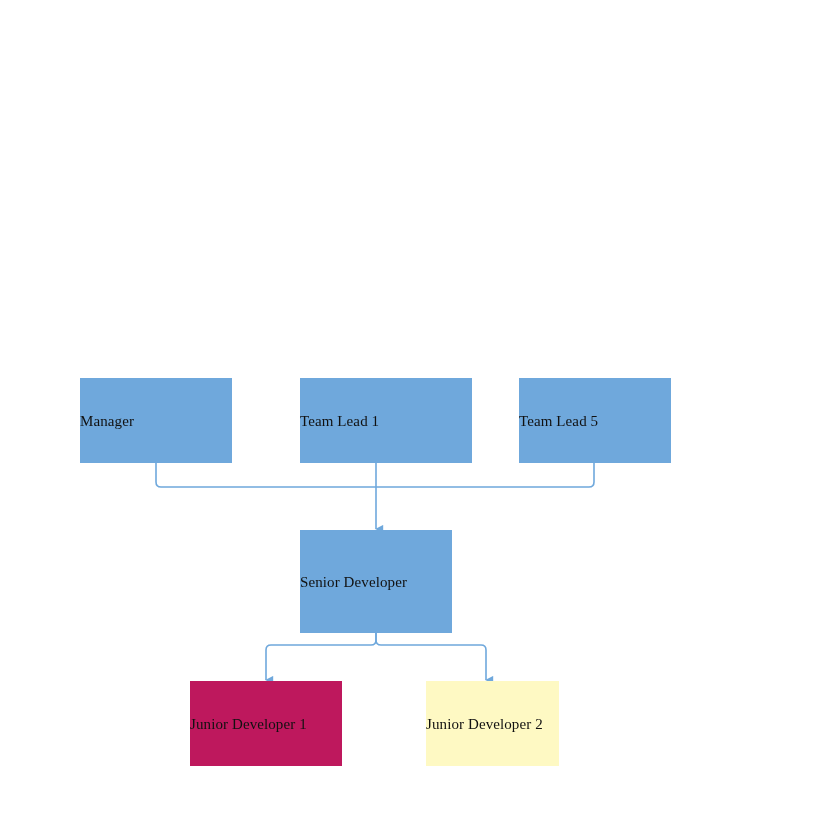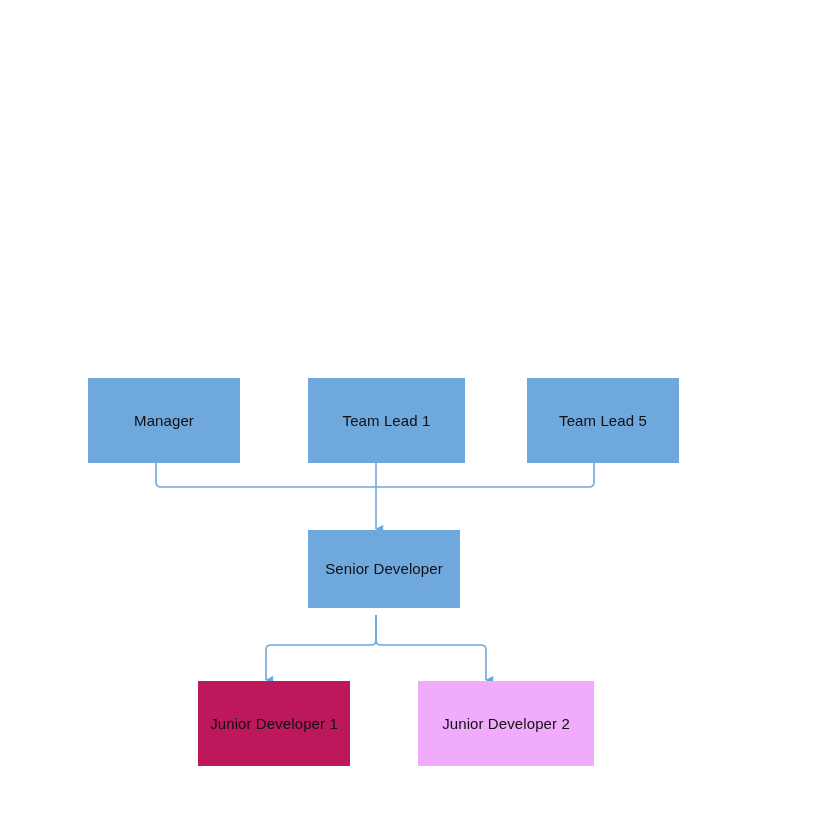--- a/index.html
+++ b/index.html
@@ -24,30 +24,29 @@
     top: 0;
     width: 830px;
     height: 822px;
     pointer-events: none;
   }
   .node {
     position: absolute;
     box-sizing: border-box;
     display: flex;
     align-items: center;
-    justify-content: center;
+    justify-content: flex-start;
     text-align: center;
     color: #111111;
-    font-family: Liberation Sans, sans-serif;
+    font-family: Liberation Serif, serif;
     font-size: 15px;
     line-height: 1.2;
     letter-spacing: 0.1px;
     white-space: nowrap;
     border: 0;
-    margin-left: 8px;
   }
 </style>
 </head>
 <body>
 
 <div id="canvas">
 
   <svg id="connector-layer" viewBox="0 0 830 822" width="830" height="822" xmlns="http://www.w3.org/2000/svg">
     <defs>
       <marker id="arrowhead" markerWidth="9" markerHeight="9" refX="4.5" refY="7.6" orient="auto" markerUnits="userSpaceOnUse">
@@ -66,33 +65,33 @@
       <path d="M 376 615 L 376 640 Q 376 645 371 645 L 271 645 Q 266 645 266 650 L 266 680" marker-end="url(#arrowhead)"></path>
 
       <path d="M 376 615 L 376 640 Q 376 645 381 645 L 481 645 Q 486 645 486 650 L 486 680" marker-end="url(#arrowhead)"></path>
     </g>
   </svg>
 
   <div class="node" style="left:80px; top:378px; width:152px; height:85px; background:#6fa8dc;">
     <span>Manager</span>
   </div>
 
-  <div class="node" style="left:300px; top:378px; width:157px; height:85px; background:#6fa8dc;">
+  <div class="node" style="left:300px; top:378px; width:172px; height:85px; background:#6fa8dc;">
     <span>Team Lead 1</span>
   </div>
 
   <div class="node" style="left:519px; top:378px; width:152px; height:85px; background:#6fa8dc;">
     <span>Team Lead 5</span>
   </div>
 
-  <div class="node" style="left:300px; top:530px; width:152px; height:78px; background:#6fa8dc;">
+  <div class="node" style="left:300px; top:530px; width:152px; height:103px; background:#6fa8dc;">
     <span>Senior Developer</span>
   </div>
 
   <div class="node" style="left:190px; top:681px; width:152px; height:85px; background:#be185d;">
     <span>Junior Developer 1</span>
   </div>
 
-  <div class="node" style="left:410px; top:681px; width:176px; height:85px; background:#f0abfc;">
+  <div class="node" style="left:426px; top:681px; width:133px; height:85px; background:#fef9c3;">
     <span>Junior Developer 2</span>
   </div>
 
 </div>
 
 </body></html>

